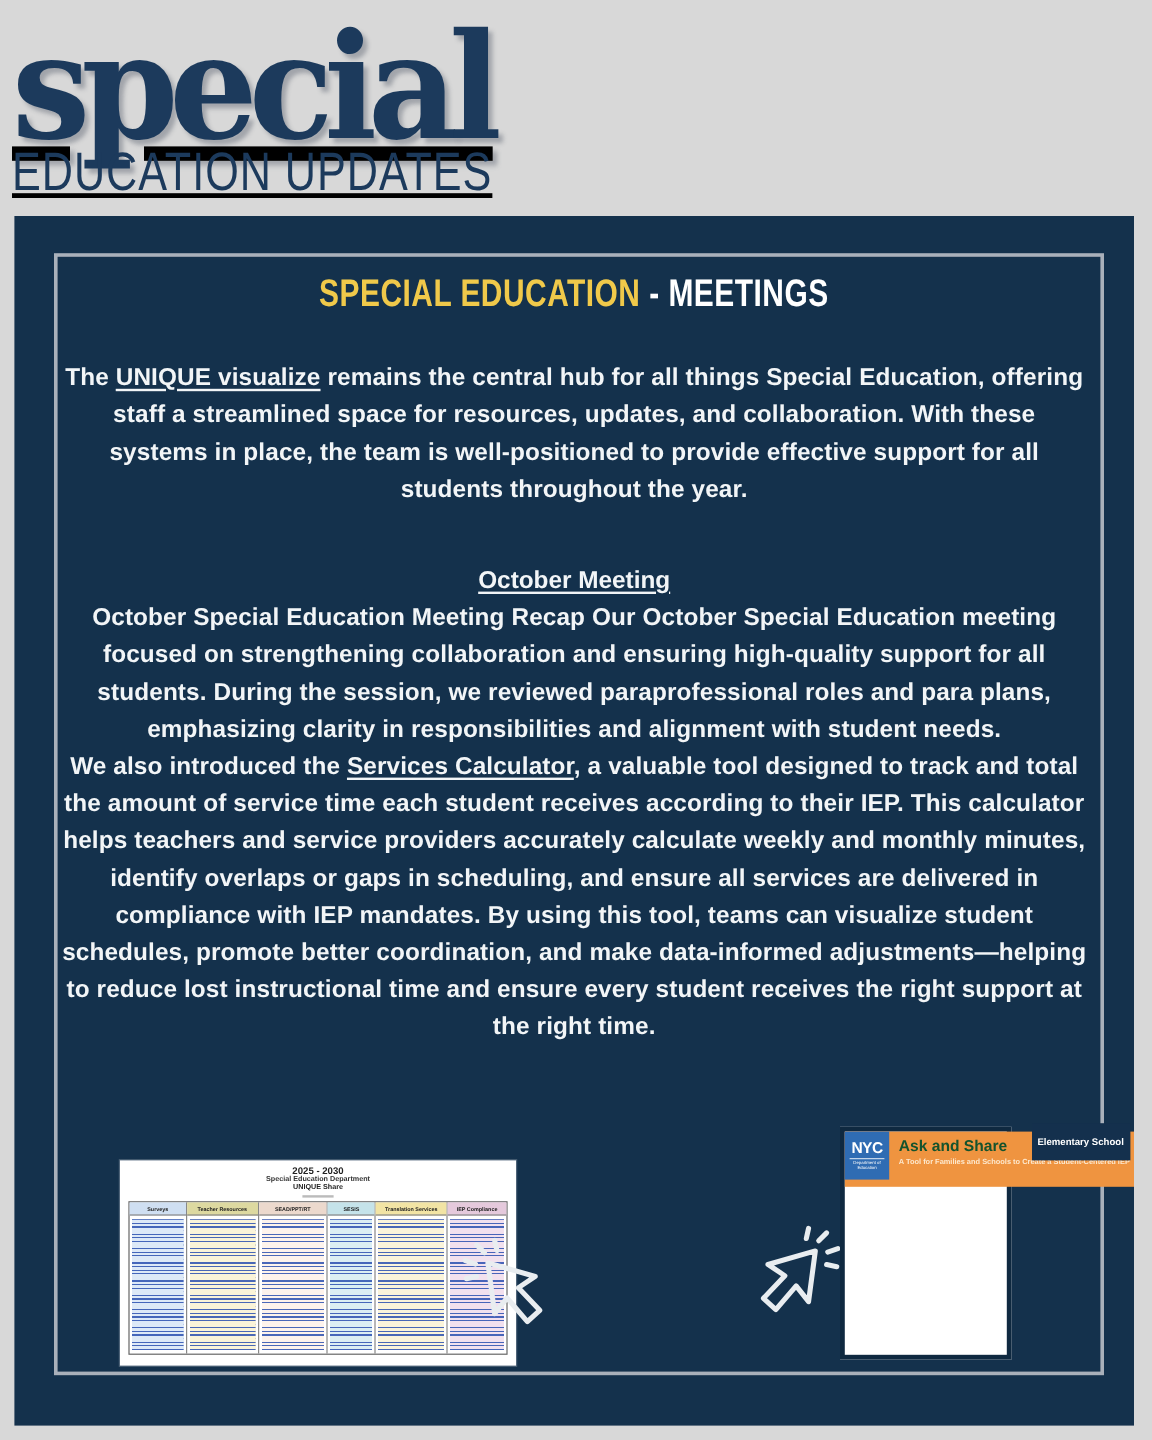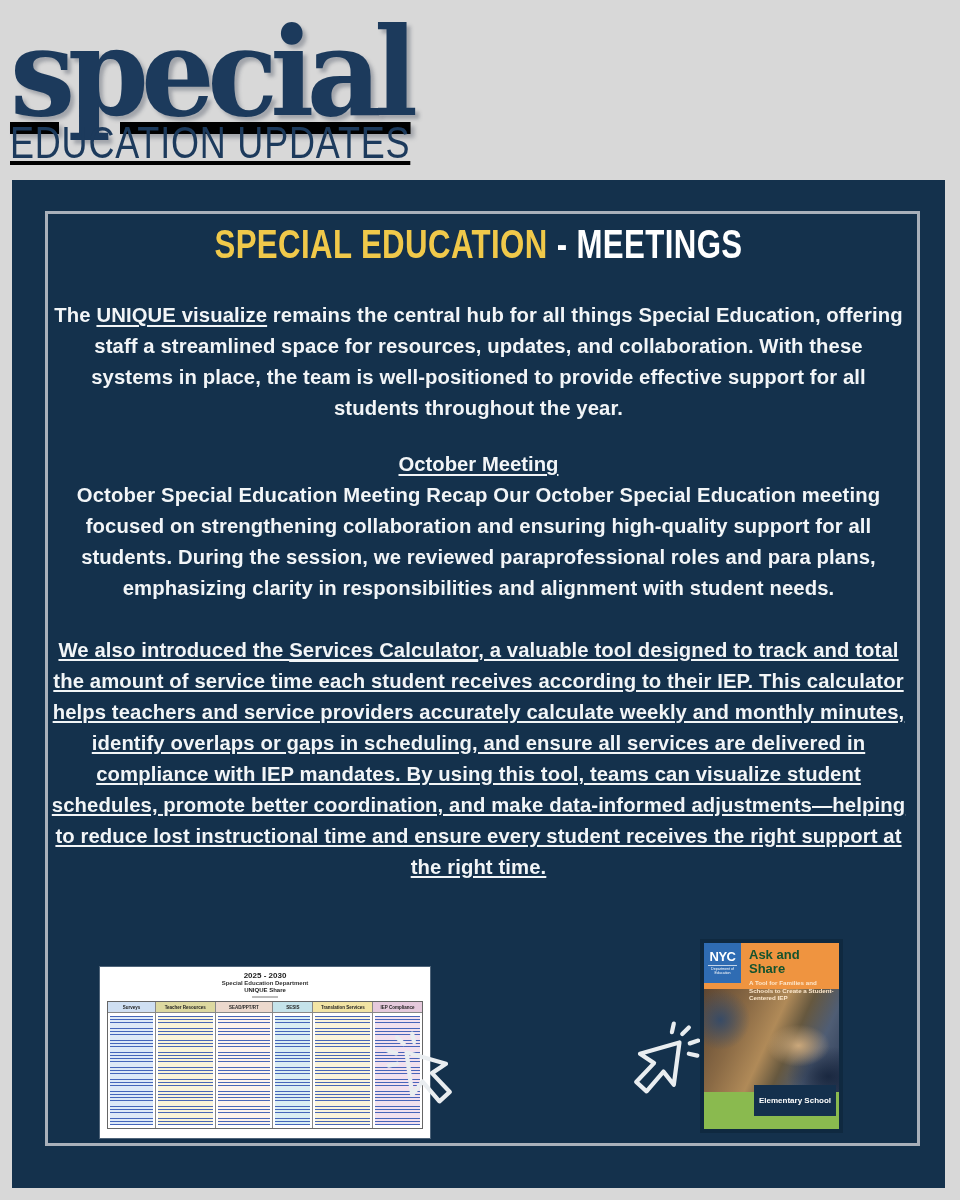--- a/index.html
+++ b/index.html
@@ -21,31 +21,31 @@
   }
   .logo-sub{
     font-size:45px;font-weight:400;color:var(--navy);letter-spacing:1px;
     transform:scaleX(.80);transform-origin:left;white-space:nowrap;margin-top:-16px;
   }
 
   
   .card{position:absolute;left:12px;top:180px;width:933px;height:1008px;background:var(--card-bg);}
   .inner-frame{position:absolute;left:33px;top:31px;right:25px;bottom:42px;border:3px solid var(--inner-border);pointer-events:none;}
 
-  .card-title{margin-top:42px;text-align:center;white-space:nowrap;line-height:44px;font-weight:700;font-size:40px;}
+  .card-title{margin-top:42px;text-align:center;white-space:nowrap;line-height:44px;font-weight:700;font-size:32px;}
   .card-title .squeeze{display:inline-block;transform:scaleX(.78);transform-origin:center;letter-spacing:.5px;}
   .card-title .hl{color:var(--title-yellow);}
   .card-title .rest{color:#ffffff;}
 
   .para{width:856px;margin:0 auto;text-align:center;color:var(--body-text);
     font-weight:700;font-size:20.3px;line-height:31px;letter-spacing:.1px;}
   .para.first{margin-top:34px;}
-  .oct-heading{margin-top:25px;text-align:center;color:var(--body-text);font-weight:700;font-size:20.3px;line-height:31px;}
+  .oct-heading{margin-top:45px;text-align:center;color:var(--body-text);font-weight:700;font-size:20.3px;line-height:31px;}
   .u{text-decoration:underline;text-underline-offset:3px;}
-  .para.third{margin-top:31px;text-decoration:underline;}
+  .para.third{}
 
   
   .table-thumb{position:absolute;left:88px;top:787px;width:330px;height:171px;background:#ffffff;
     box-shadow:0 0 0 1px rgba(255,255,255,.25);overflow:hidden;}
   .tt-title{margin-top:4px;text-align:center;font-weight:700;font-size:8px;color:#222;line-height:9px;}
   .tt-sub{text-align:center;font-weight:700;font-size:6px;color:#333;line-height:7px;}
   .tt-sub2{text-align:center;font-weight:700;font-size:6px;color:#222;line-height:7px;}
   .tt-rule{width:26px;height:2px;background:#bbb;margin:2px auto 3px;}
   .tt-grid{display:flex;margin:0 7px;height:128px;border:1px solid #666;background:#fff;}
   .tt-col{border-right:1px solid #888;display:flex;flex-direction:column;min-width:0;}
@@ -55,21 +55,21 @@
   .tt-col-body{flex:1;padding:3px 2px;}
 
   
   .cursor{position:absolute;width:94px;height:94px;}
   .cursor svg{width:100%;height:100%;}
   .cursor-left{left:372px;top:848px;}
   .cursor-right{left:596px;top:838px;transform:scaleX(-1);}
 
   
   .cover{position:absolute;left:688px;top:759px;width:143px;height:194px;background:#fff;
-    border:4px solid #0f2940;display:flex;flex-direction:column;}
+    border:4px solid #0f2940;display:flex;flex-direction:row;}
   .cover-head{position:relative;height:46px;background:var(--cover-orange);flex:0 0 auto;}
   .nyc-box{position:absolute;left:0;top:0;width:37px;height:40px;background:var(--cover-blue);
     color:#fff;text-align:center;}
   .nyc-box .nyc{font-weight:700;font-size:13px;line-height:13px;padding-top:7px;letter-spacing:-.5px;}
   .nyc-box .nyc-sub{font-size:3.6px;line-height:4px;margin-top:2px;border-top:1px solid rgba(255,255,255,.7);
     margin-left:4px;margin-right:4px;padding-top:1px;}
   .cover-title{margin-left:45px;padding-top:5px;color:#14532d;font-weight:700;font-size:13px;line-height:14px;}
   .cover-sub{margin-left:45px;margin-right:3px;margin-top:3px;color:#fde8cd;font-size:6.2px;line-height:7.5px;font-weight:700;}
   .cover-photo{flex:1 1 auto;
     background:

